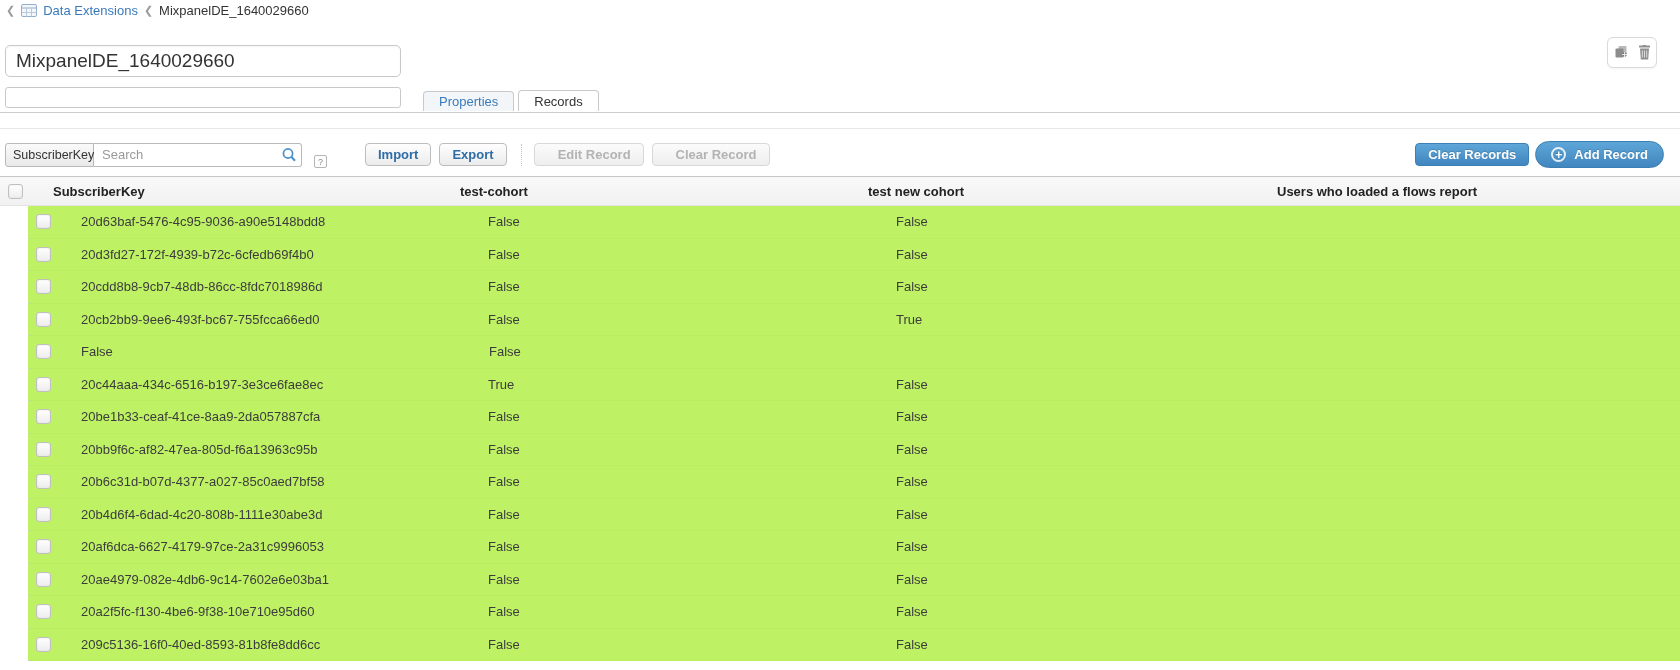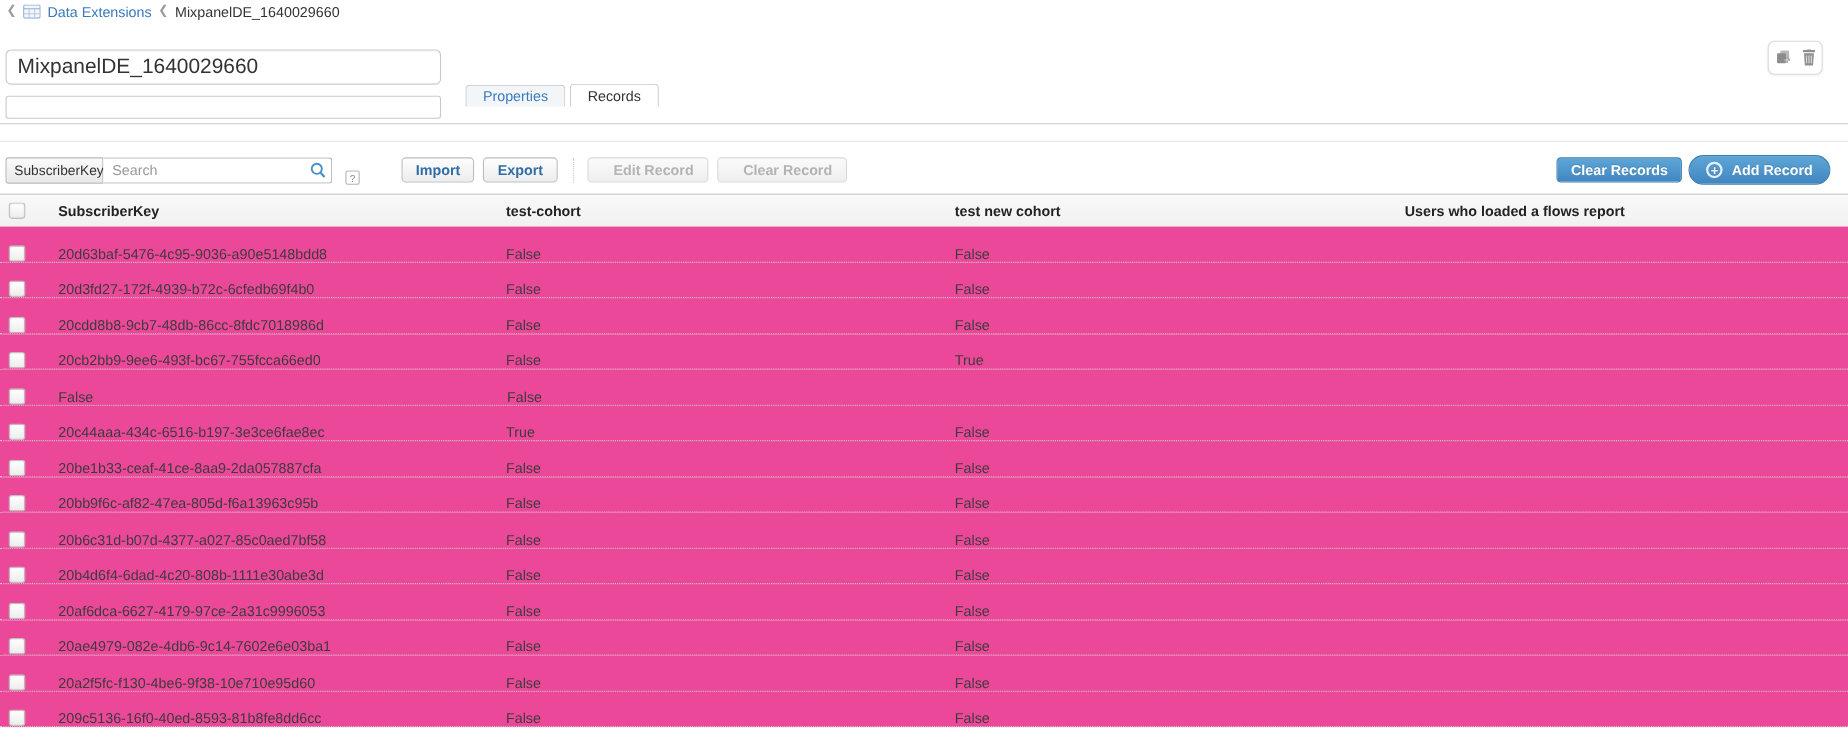--- a/index.html
+++ b/index.html
@@ -23,21 +23,21 @@
 
   
   .action-icons { position: absolute; right: 23px; top: 37px; width: 50px; height: 31px;
     border: 1px solid #dadada; border-radius: 6px; background: #fff;
     box-shadow: 0 1px 2px rgba(0,0,0,.05); display: flex; align-items: center; justify-content: center; gap: 9px; }
   .action-icons .icn { display: inline-flex; cursor: pointer; }
 
   
   .tab-underline { position: absolute; left: 0; right: 0; top: 112px; border-top: 1px solid #cccccc; }
   .divider-light { position: absolute; left: 0; right: 0; top: 128px; border-top: 1px solid #e7e7e7; }
-  .tabbar { position: absolute; left: 423px; top: 76px; display: flex; gap: 4px; z-index: 2; }
+  .tabbar { position: absolute; left: 423px; top: 90px; display: flex; gap: 4px; z-index: 2; }
   .tab { height: 21px; padding: 0 15px; display: flex; align-items: center;
     border: 1px solid #c9c9c9; border-bottom: none; border-radius: 4px 4px 0 0;
     font-size: 13px; cursor: pointer; }
   .tab.inactive { background: #f3f6f9; color: #3a7abc; height: 20px; margin-top: 1px; }
   .tab.active { background: #fff; color: #333; }
 
   
   .toolbar { position: absolute; left: 5px; right: 16px; top: 141px; height: 27px;
     display: flex; align-items: center; }
   .search-combo { display: flex; height: 24px; align-items: stretch; }
@@ -67,22 +67,22 @@
   .btn.add-record { height: 27px; border-radius: 14px; padding: 0 15px; gap: 8px; }
   .plus-circle { width: 15px; height: 15px; border: 2px solid rgba(255,255,255,.85); border-radius: 50%;
     display: inline-flex; align-items: center; justify-content: center; font-size: 12px; line-height: 1;
     font-weight: bold; color: #fff; }
 
   
   .table { position: absolute; left: 0; right: 0; top: 176px; }
   .thead { height: 30px; display: flex; align-items: center; border-top: 1px solid #c6c6c6;
     border-bottom: 1px solid #e3e3e3; background: linear-gradient(#f9f9f9, #f1f1f1); }
   .thead .cell { font-weight: bold; font-size: 13px; color: #222; cursor: pointer; }
-  .trow { height: 32.5px; display: flex; align-items: flex-end; border-bottom: 1px dotted #c9c9c9;
-    background: #ec4899; cursor: pointer; }
+  .trow { height: 32.5px; display: flex; align-items: center; border-bottom: 1px dotted #c9c9c9;
+    background: #bef264; cursor: pointer; margin-left: 28px; }
   .cell { font-size: 13px; color: #3c3c3c; white-space: nowrap; overflow: hidden; }
   .cell.check { width: 53px; padding-left: 8px; flex: none; cursor: default; }
   .col-sk { width: 407px; flex: none; }
   .col-tc { width: 408px; flex: none; }
   .col-tnc { width: 409px; flex: none; }
   .col-flows { flex: 1; }
   .checkbox { width: 15px; height: 15px; border: 1px solid #c0c0c0; border-radius: 3px;
     background: linear-gradient(#ffffff, #ededed); box-shadow: inset 0 0 2px #e0e0e0; cursor: pointer; }
 </style>
 </head>

